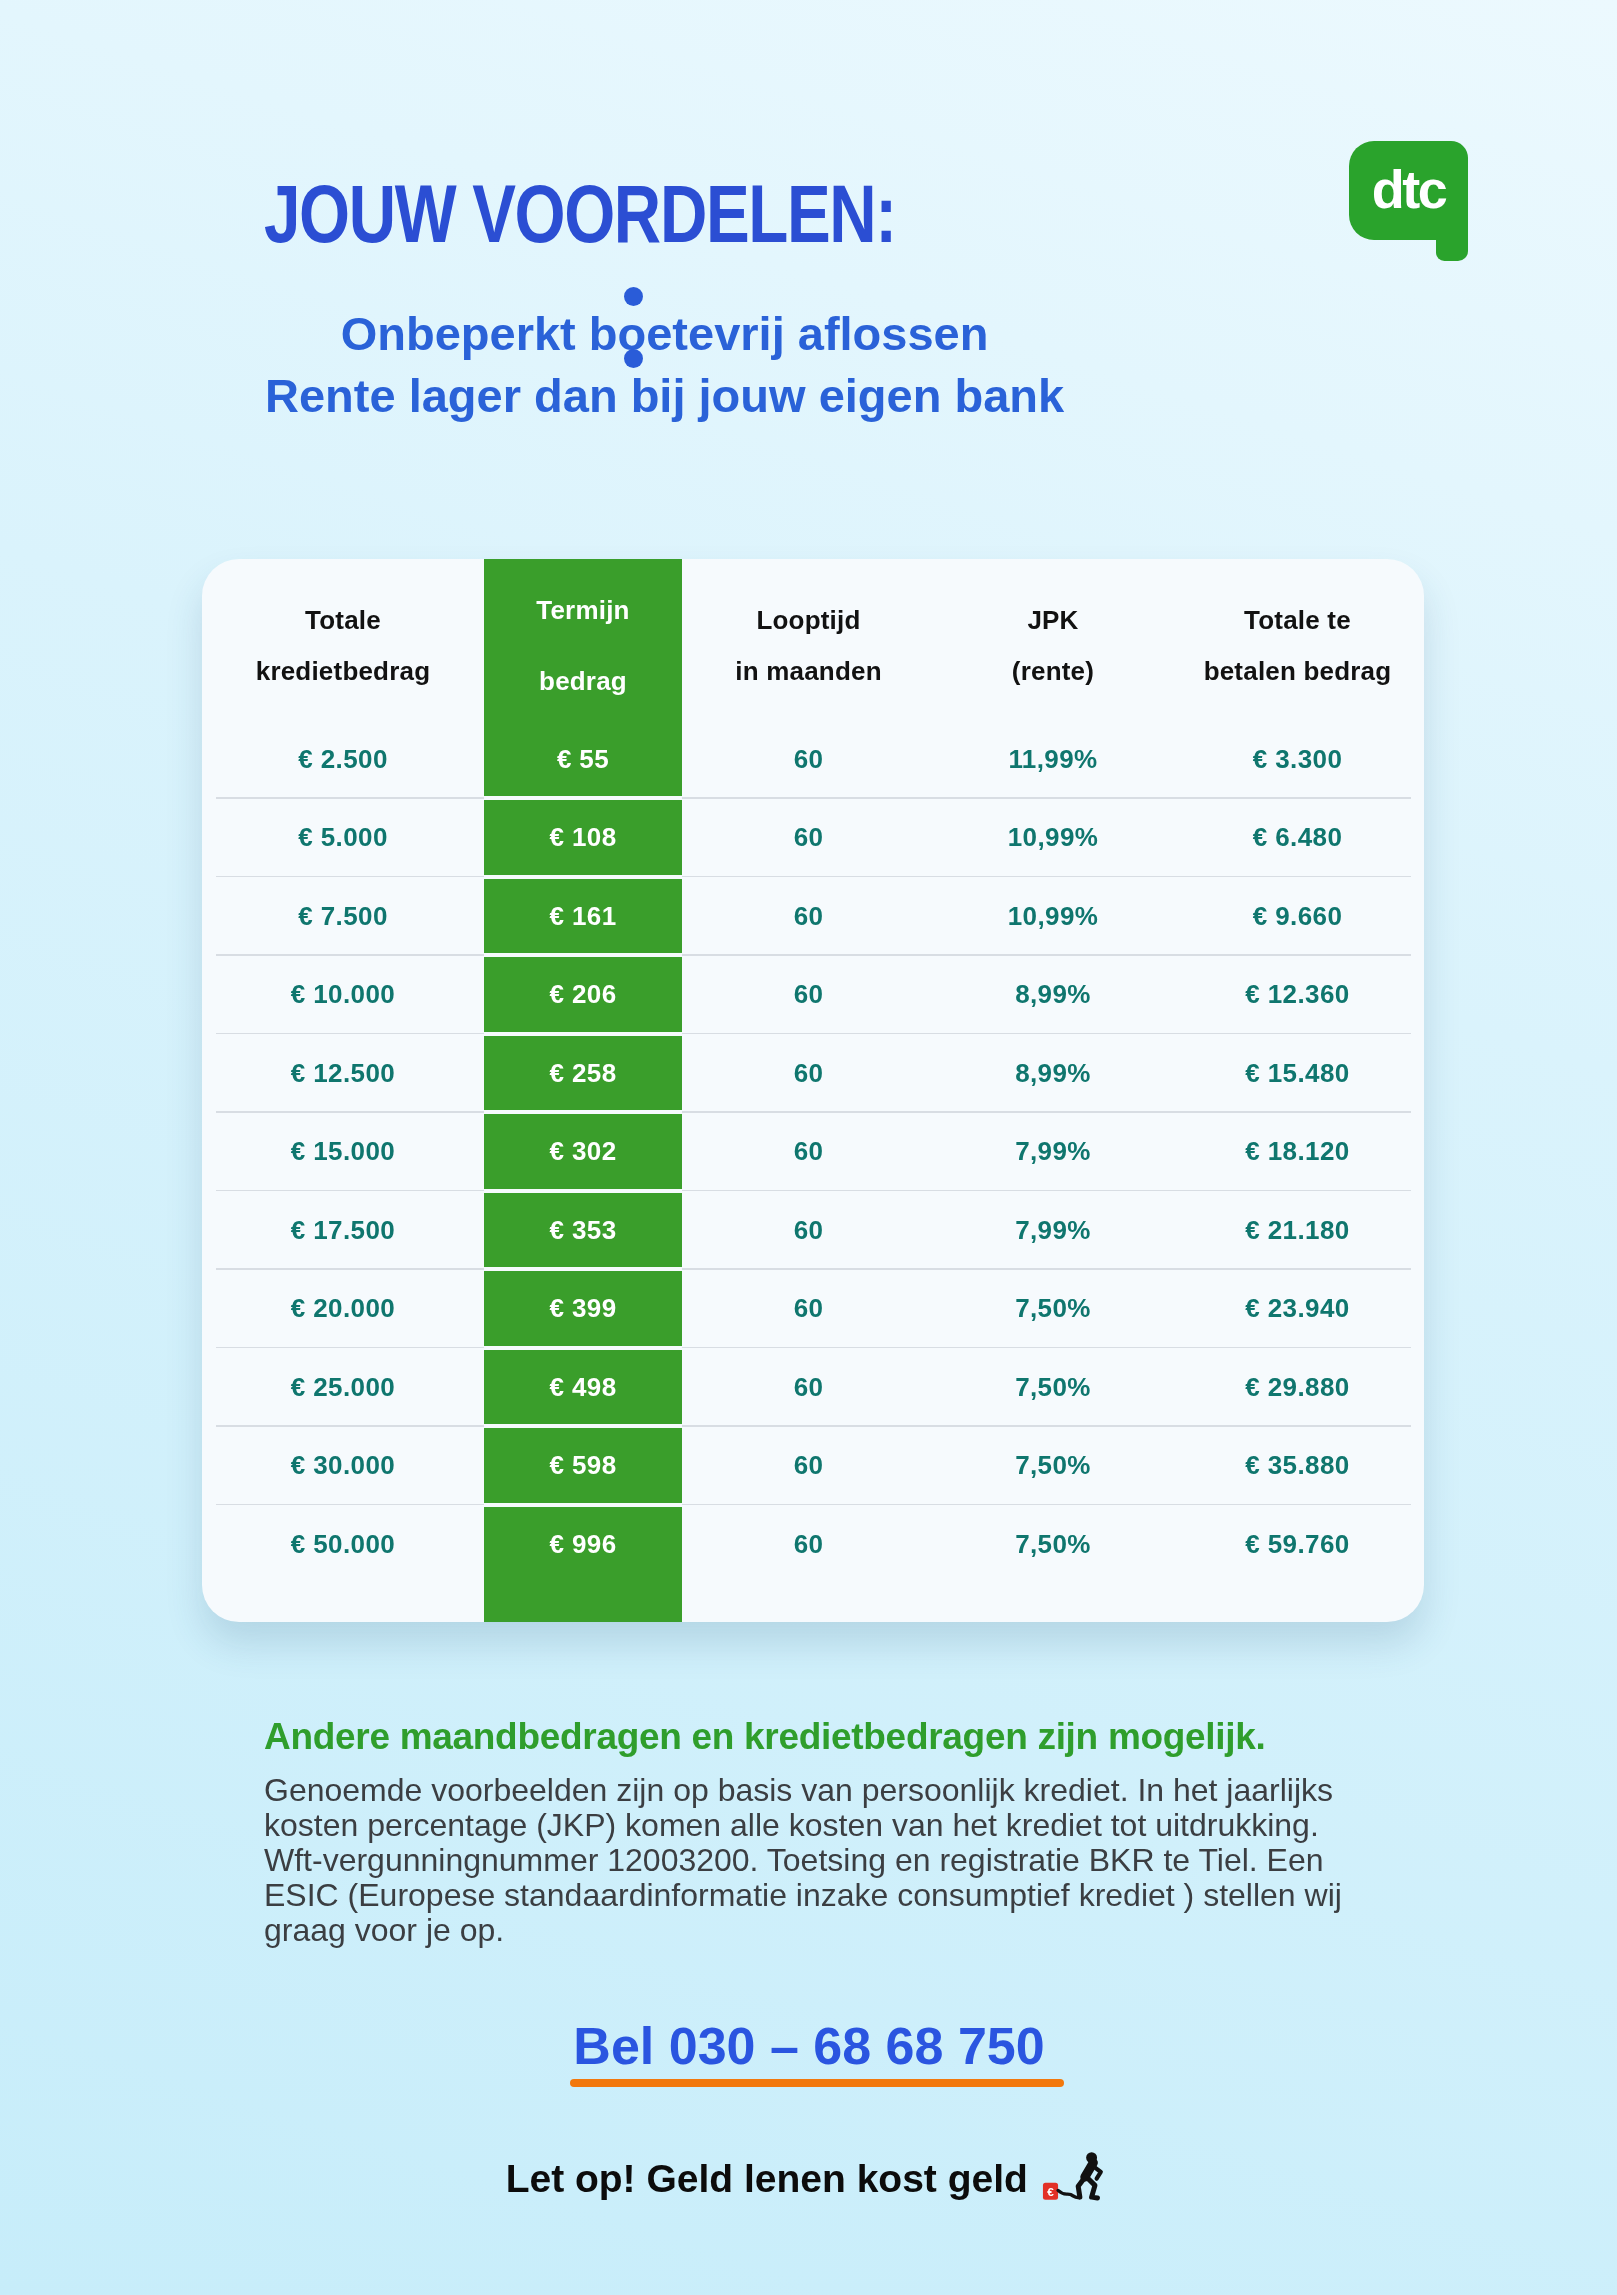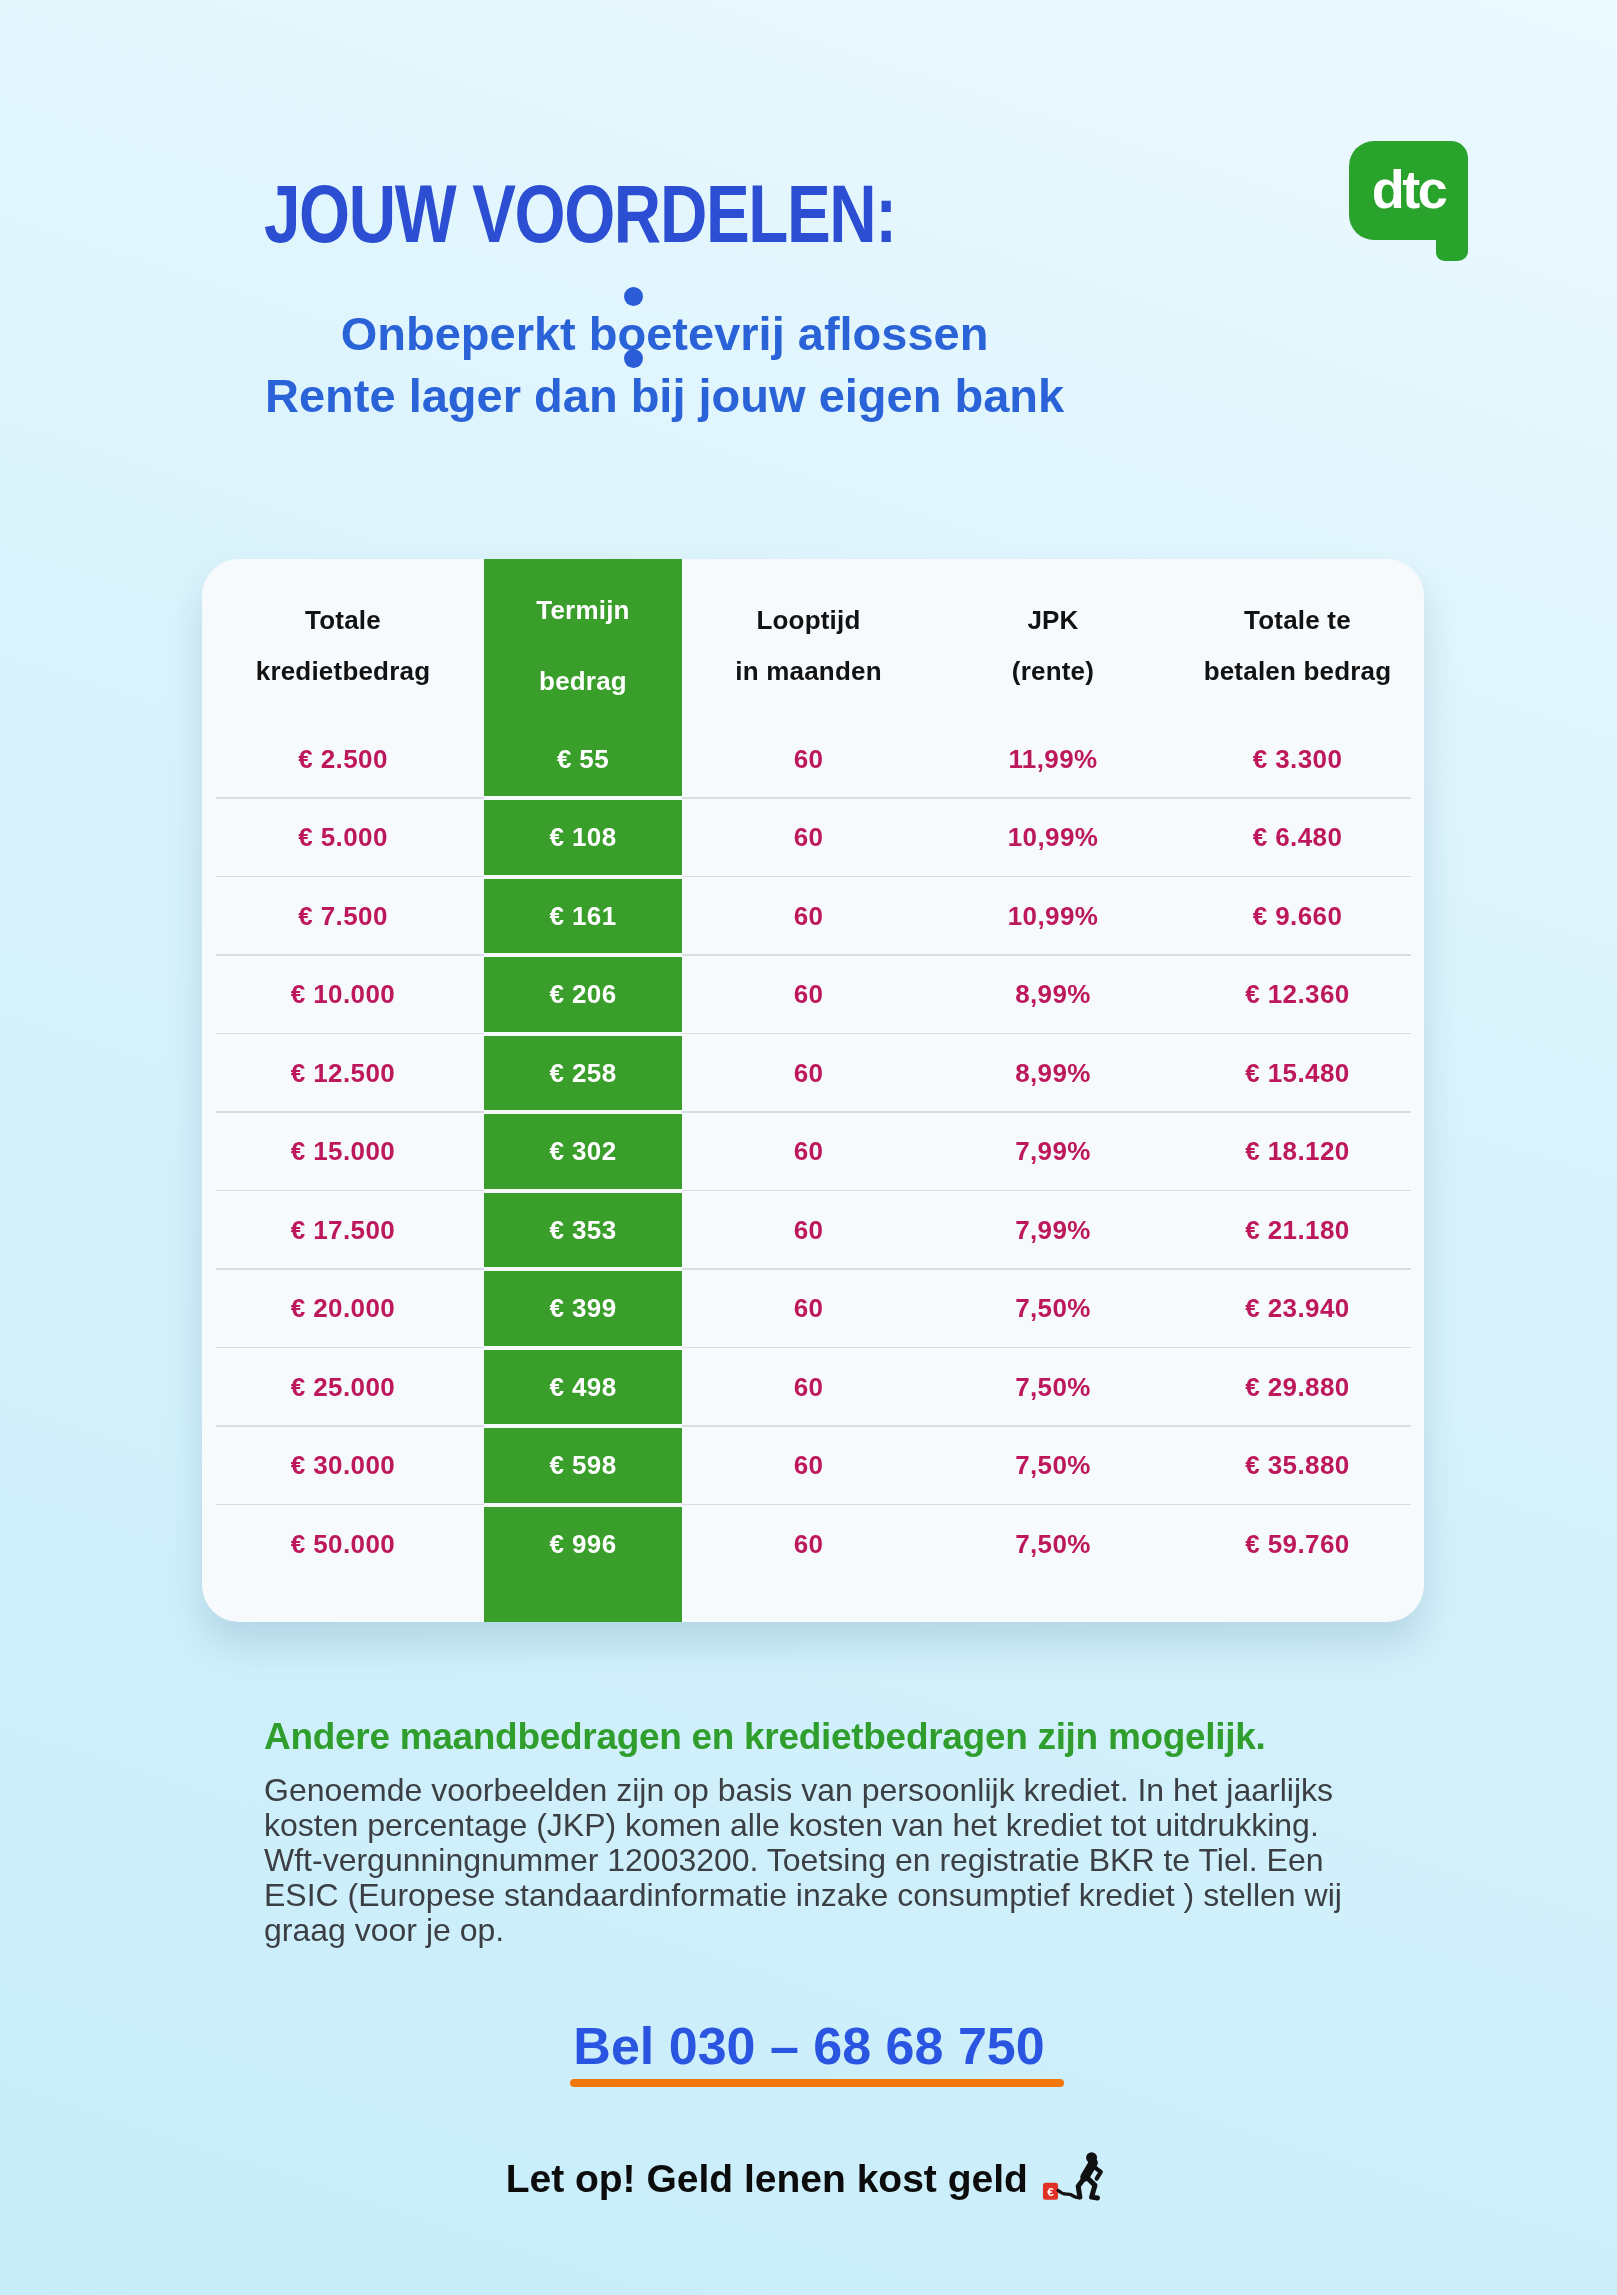--- a/index.html
+++ b/index.html
@@ -27,21 +27,21 @@
   .benefit-text{font-size:47px;font-weight:700;color:#2a62d8;white-space:nowrap;}
 
   
   .card{position:absolute;left:202px;top:559px;width:1222px;height:1063px;background:#f6fafd;
         border-radius:37px;overflow:hidden;box-shadow:0 22px 37px rgba(30,80,120,.16);}
   .green-strip{position:absolute;left:282px;top:0;bottom:0;width:198px;background:#3a9e2b;}
   .t-head{position:relative;display:flex;height:162px;align-items:center;padding-top:11.8px;box-sizing:border-box;}
   .t-rows{position:relative;}
   .t-row{display:flex;height:76px;}
   .cell{display:flex;align-items:center;justify-content:center;text-align:center;
-        font-size:26px;font-weight:600;color:#be185d;letter-spacing:0.4px;}
+        font-size:26px;font-weight:600;color:#0f766e;letter-spacing:0.4px;}
   .hcell{flex-direction:column;justify-content:center;font-size:26px;font-weight:700;color:#121212;
          line-height:51px;letter-spacing:0.2px;}
   .c0{width:282px}.c1{width:198px}.c2{width:253px}.c3{width:236px}.c4{width:253px}
   .hl{color:#ffffff;gap:20px;}
   .divider{position:relative;height:2.5px;z-index:1;}
   .divider .line{position:absolute;left:13.5px;right:13.5px;top:0;height:1.7px;background:#d8dde3;}
   .divider .gap{position:absolute;left:282px;width:198px;top:-0.8px;height:4.2px;background:#f6fafd;}
 
   
   .highlight{position:absolute;left:264px;top:1716px;font-size:37px;font-weight:700;color:#2f9e2c;

